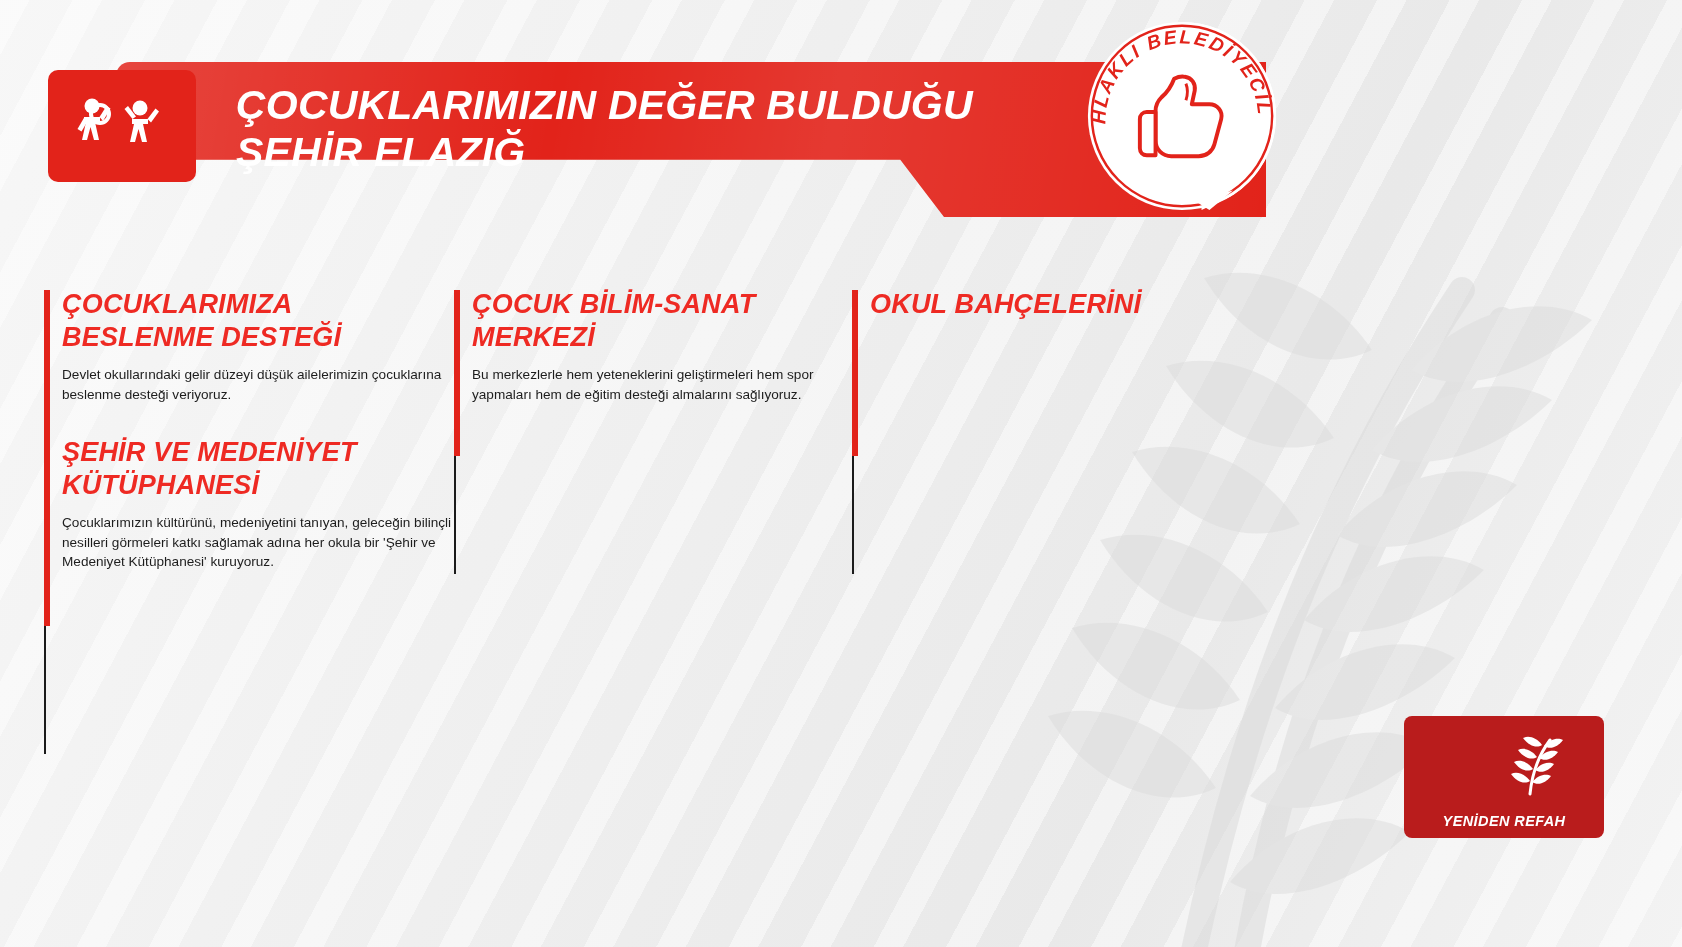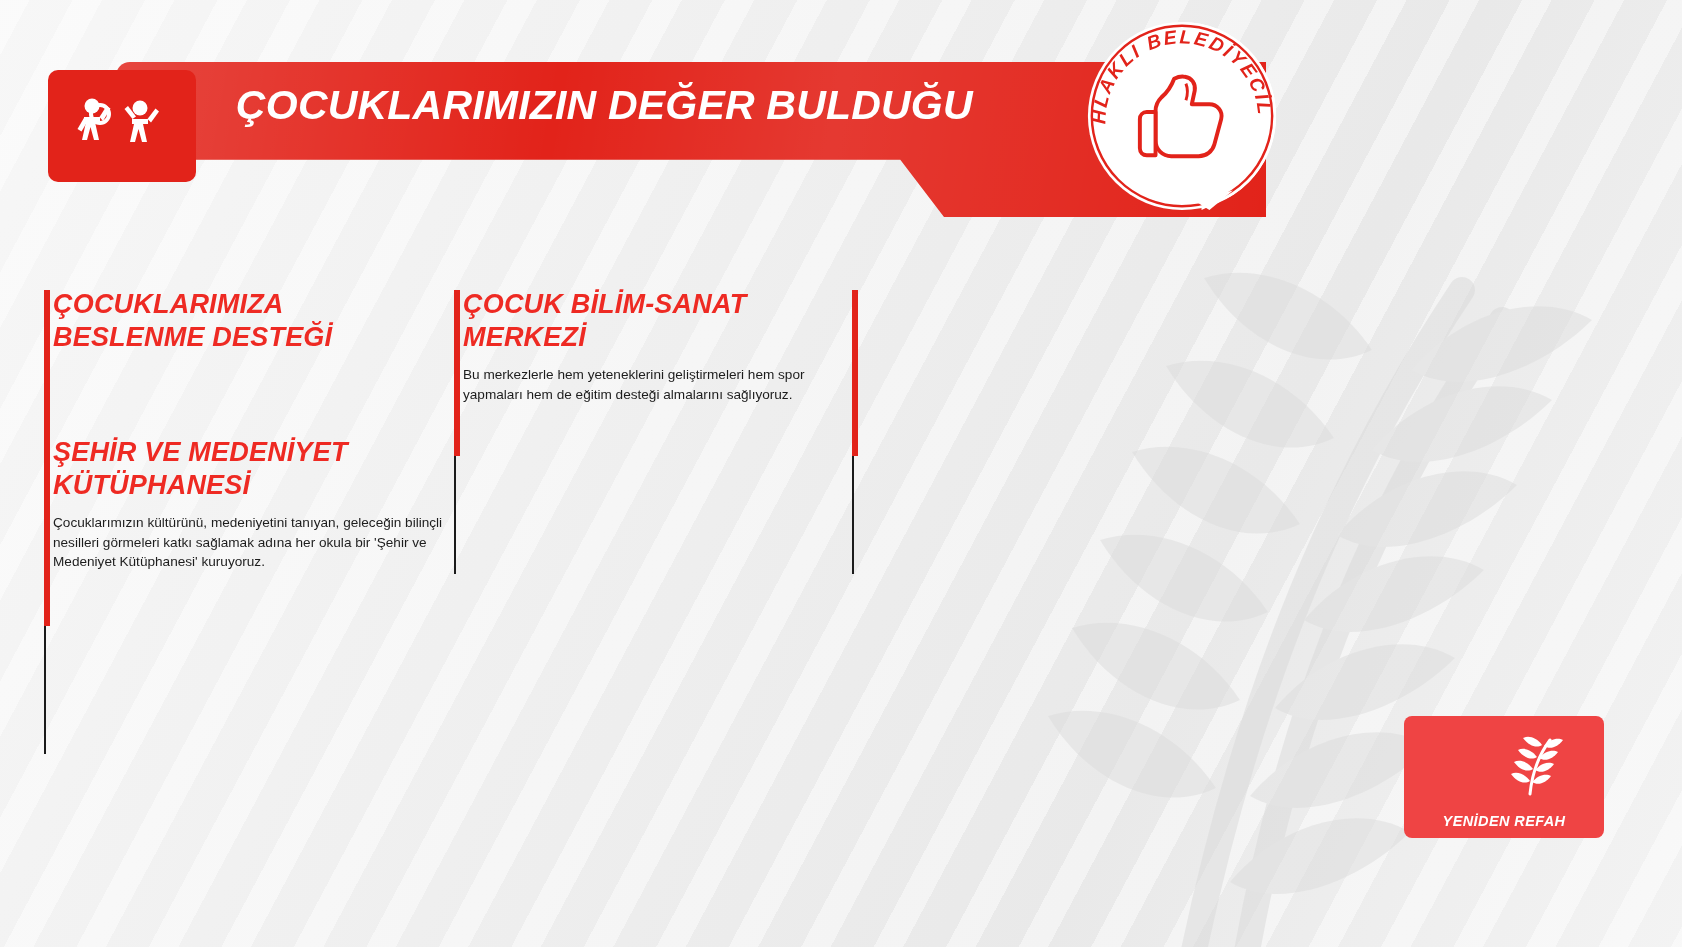--- a/index.html
+++ b/index.html
@@ -116,21 +116,21 @@
   
   .cards {
     position: absolute;
     left: 44px;
     top: 288px;
     width: 1280px;
   }
   .row { display: flex; }
   .card {
     position: relative;
-    padding-left: 9px;
+    padding-left: 18px;
   }
   .card .bar {
     position: absolute;
     left: 0; top: 2px;
     width: 6px;
     height: var(--barh, 164px);
     background: #e2231a;
   }
   .card-heading {
     color: #ee2a23;
@@ -162,21 +162,21 @@
     background: #1b1b1b;
   }
 
   
   .party-logo {
     position: absolute;
     left: 1404px;
     top: 716px;
     width: 200px;
     height: 122px;
-    background: #ef4444;
+    background: #b91c1c;
     border-radius: 8px;
     overflow: hidden;
   }
   .party-logo .logo-text {
     position: absolute;
     bottom: 9px;
     left: 0;
     width: 100%;
     text-align: center;
     color: #ffffff;
@@ -229,20 +229,21 @@
         <circle cx="70" cy="24" r="7.5"></circle>
         <path d="M62 35 h16 v5 h-5 l4 18 h-5 l-3.5 -13 l-3.5 13 h-5 l4 -18 h-2 z"></path>
         <path d="M62.5 35 l-8 -10 l3.5 -3 l8 10.5 z"></path>
         <path d="M77.5 35 l8 -10.5 l3.5 3 l-8 11 z"></path>
       </g>
     </svg>
   </div>
 
   <h1 class="header-title">
     <span>ÇOCUKLARIMIZIN DEĞER BULDUĞU</span>
+    <span class="l2">ŞEHİR ELAZIĞ</span>
   </h1>
 </div>
 
 <svg class="stamp" viewBox="0 0 200 200">
   <defs>
     <path id="stamp-arc" d="M 22,104 A 78,78 0 1 1 178,104"></path>
     <clipPath id="stamp-clip">
       <path d="M100 4 A96 96 0 1 1 100 196 L100 170 A70 70 0 1 0 100 30 Z"></path>
     </clipPath>
   </defs>
@@ -265,37 +266,38 @@
 
   <div class="row">
 
     <div class="card c1">
       <span class="bar" style="--barh:166px"></span>
       <span class="vline" style="top:168px; height:118px;"></span>
       <div class="card-heading">
         <span>ÇOCUKLARIMIZA</span><br>
         <span>BESLENME DESTEĞİ</span>
       </div>
+      <p class="card-body">Devlet okullarındaki gelir düzeyi düşük ailelerimizin çocuklarına beslenme desteği veriyoruz.</p>
     </div>
 
     <div class="card c2">
       <span class="bar" style="--barh:166px"></span>
       <span class="vline" style="top:168px; height:118px;"></span>
       <div class="card-heading">
         <span>ÇOCUK BİLİM-SANAT</span><br>
         <span>MERKEZİ</span>
       </div>
       <p class="card-body">Bu merkezlerle hem yeteneklerini geliştirmeleri hem spor yapmaları hem de eğitim desteği almalarını sağlıyoruz.</p>
     </div>
 
     <div class="card c3">
       <span class="bar" style="--barh:166px"></span>
       <span class="vline" style="top:168px; height:118px;"></span>
       <div class="card-heading">
-        <br>
+        <span>OKUL BAHÇELERİNİ</span><br>
       </div>
     </div>
 
   </div>
 
   <div class="row">
     <div class="card c4">
       <span class="bar" style="--barh:188px"></span>
       <span class="vline" style="top:190px; height:128px;"></span>
       <div class="card-heading">

